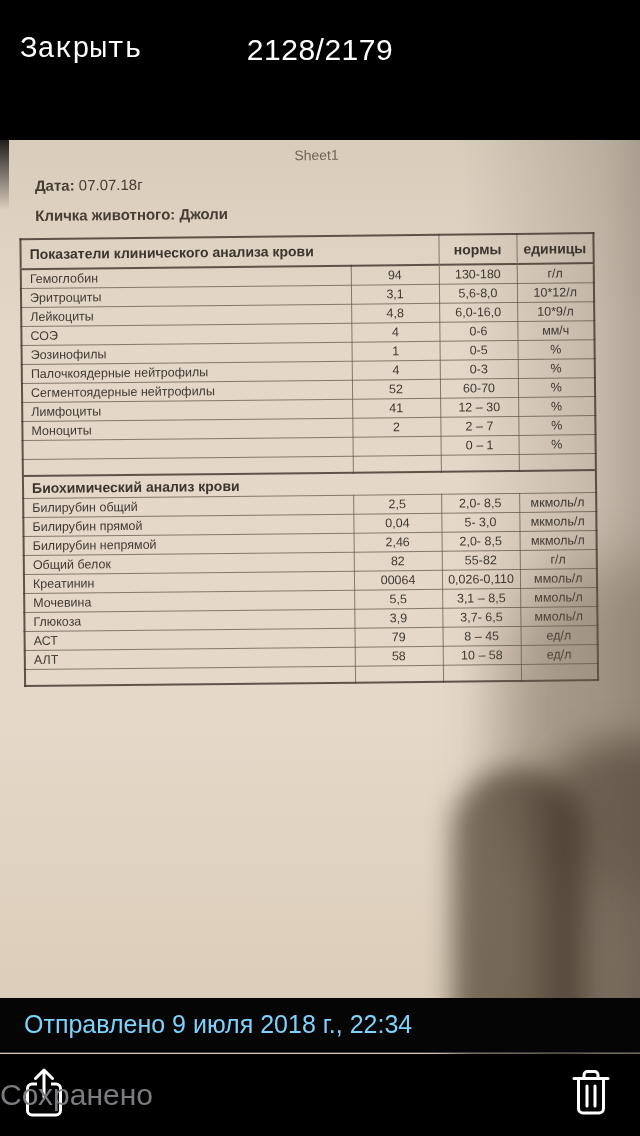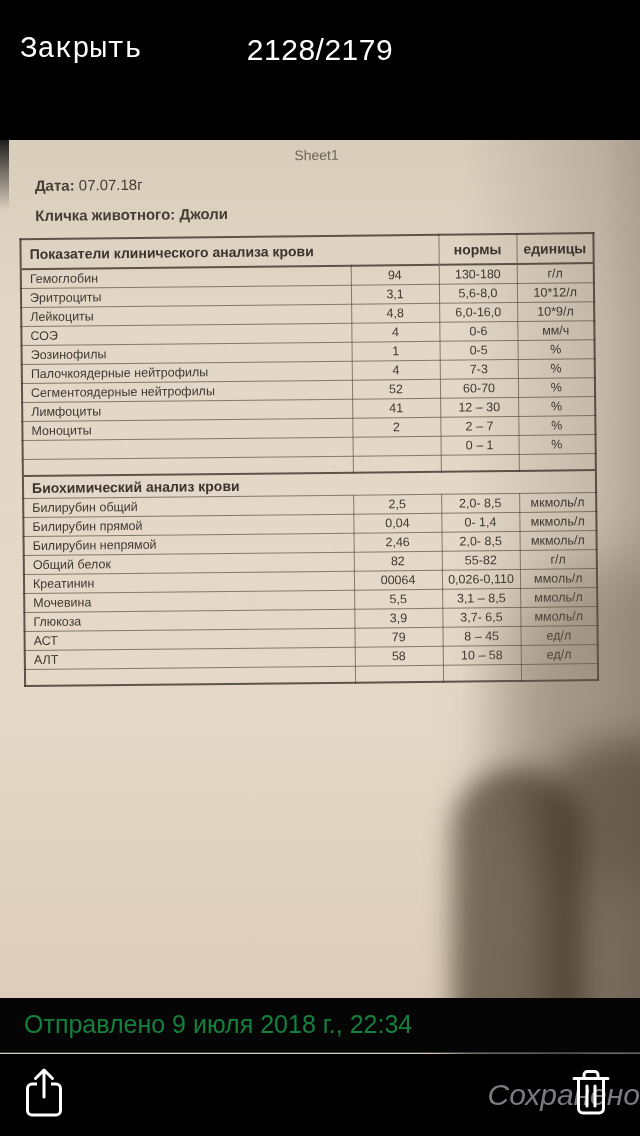--- a/index.html
+++ b/index.html
@@ -72,28 +72,28 @@
     border-bottom:2px solid rgba(70,60,50,.85);color:#3a352d;}
   .lab-table .head-row .name{text-align:left;}
   .lab-table .spacer-row td{height:13px;}
   .lab-table .section-row td{font-weight:bold;font-size:14px;height:19px;
     border-top:2px solid rgba(70,60,50,.85);color:#3a352d;text-align:left;padding-left:8px;}
   
   .caption-bar{
     position:absolute;top:998px;left:0;width:640px;height:55px;background:#050505;
     border-bottom:1px solid #3e3e40;box-sizing:border-box;
   }
-  .caption-text{position:absolute;top:12px;left:24px;color:#15803d;font-size:25px;}
+  .caption-text{position:absolute;top:12px;left:24px;color:#7dd3fc;font-size:25px;}
   
   .toolbar{position:absolute;top:1054px;left:0;width:640px;height:82px;background:#000;}
   .tool-btn{position:absolute;background:none;border:none;padding:0;cursor:pointer;}
   .share-btn{top:12px;left:22px;width:44px;height:56px;}
   .trash-btn{top:14px;right:26px;width:46px;height:52px;}
-  .saved-label{position:absolute;top:24px;left:0;width:640px;text-align:right;
-    color:#7c7c80;font-size:30px;font-style:italic;}
+  .saved-label{position:absolute;top:24px;left:0;width:640px;text-align:left;
+    color:#7c7c80;font-size:30px;}
 </style>
 </head>
 <body>
 
 <div class="screen">
 
   <div class="topbar">
     <button class="close-btn">Закрыть</button>
     <div class="counter">2128/2179</div>
   </div>
@@ -151,21 +151,21 @@
             </tr>
             <tr>
               <td class="name">Эозинофилы</td>
               <td>1</td>
               <td>0-5</td>
               <td>%</td>
             </tr>
             <tr>
               <td class="name">Палочкоядерные нейтрофилы</td>
               <td>4</td>
-              <td>7-3</td>
+              <td>0-3</td>
               <td>%</td>
             </tr>
             <tr>
               <td class="name">Сегментоядерные нейтрофилы</td>
               <td>52</td>
               <td>60-70</td>
               <td>%</td>
             </tr>
             <tr>
               <td class="name">Лимфоциты</td>
@@ -196,21 +196,21 @@
             </tr>
             <tr>
               <td class="name">Билирубин общий</td>
               <td>2,5</td>
               <td>2,0- 8,5</td>
               <td>мкмоль/л</td>
             </tr>
             <tr>
               <td class="name">Билирубин прямой</td>
               <td>0,04</td>
-              <td>0- 1,4</td>
+              <td>5- 3,0</td>
               <td>мкмоль/л</td>
             </tr>
             <tr>
               <td class="name">Билирубин непрямой</td>
               <td>2,46</td>
               <td>2,0- 8,5</td>
               <td>мкмоль/л</td>
             </tr>
             <tr>
               <td class="name">Общий белок</td>

